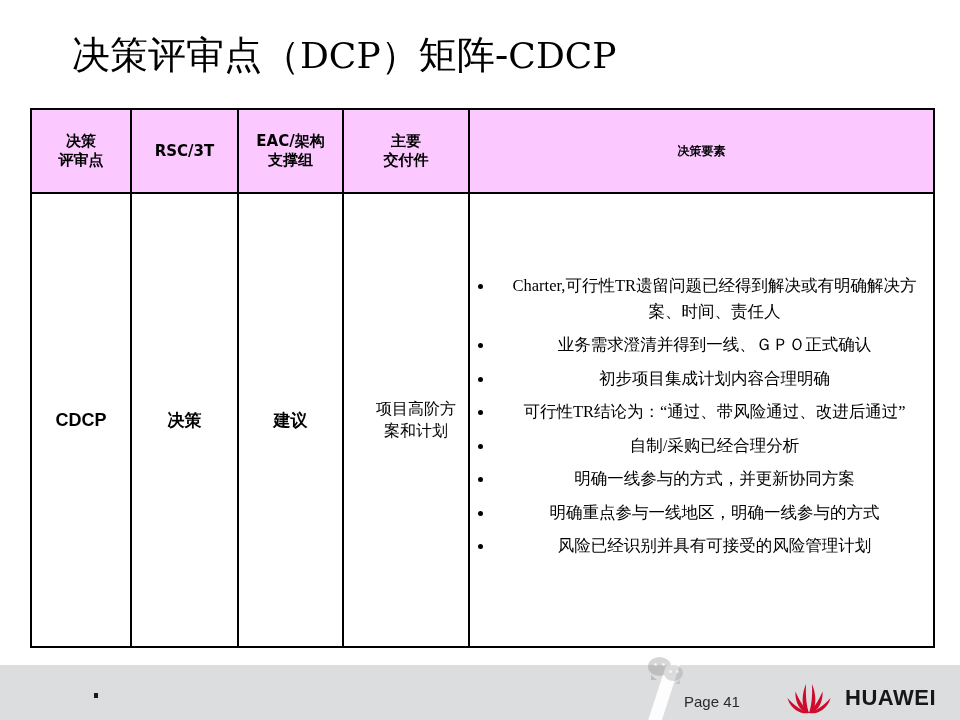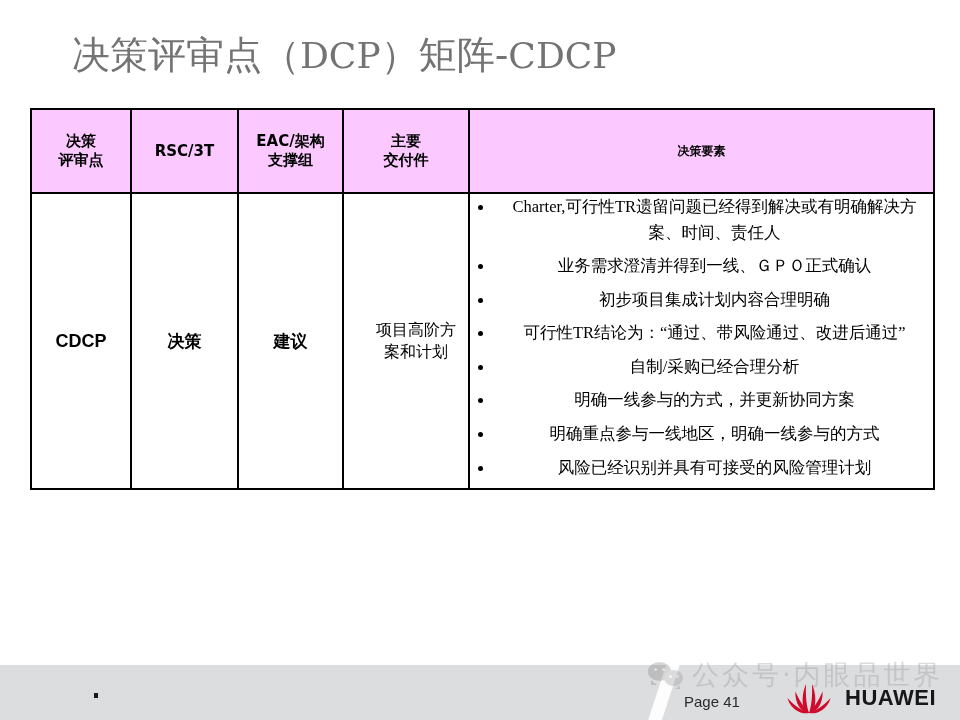--- a/index.html
+++ b/index.html
@@ -16,37 +16,37 @@
     position: relative;
   }
 
   
   .slide-title {
     position: absolute;
     left: 72px;
     top: 30px;
     font-size: 38px;
     font-weight: 400;
-    color: #737373;
+    color: #000000;
     letter-spacing: 0px;
     white-space: nowrap;
     font-family: "DejaVu Sans", "Liberation Sans", sans-serif;
   }
   .slide-title .latin {
     font-family: "DejaVu Serif", "Liberation Serif", serif;
     font-size: 36px;
   }
 
   
   .matrix-table {
     position: absolute;
     left: 30px;
     top: 108px;
     width: 903px;
-    height: 382px;
+    height: 540px;
     border-collapse: collapse;
     table-layout: fixed;
     background: #ffffff;
   }
   .matrix-table td, .matrix-table th {
     border: 2px solid #000000;
     vertical-align: middle;
     text-align: center;
     padding: 0;
   }
@@ -328,21 +328,20 @@
 
 <div class="watermark">
   <span class="wechat-icon">
     <span class="bub big"></span>
     <span class="bub small"></span>
     <span class="dot d1"></span>
       <span class="dot d2"></span>
     <span class="dot d3"></span>
       <span class="dot d4"></span>
   </span>
-  <span class="watermark-text">公众号·内眼品世界</span>
 </div>
 
 <div class="page-number">Page 41</div>
 
 <div class="huawei-logo">
   <svg class="huawei-mark" viewBox="0 0 46 32">
     <g fill="#cf0a2c">
       <path d="M23 31 C20.5 24 19.5 14 20 2 C17 9 15.6 18 17.5 25 C19 29.5 21 31 23 31 Z"></path>
       <path d="M23 31 C25.5 24 26.5 14 26 2 C29 9 30.4 18 28.5 25 C27 29.5 25 31 23 31 Z"></path>
       <path d="M23 31 C18.5 26 13.5 19 9.5 9.5 C9 16 11 23.5 16 28 C18.6 30.4 21 31.3 23 31 Z"></path>

